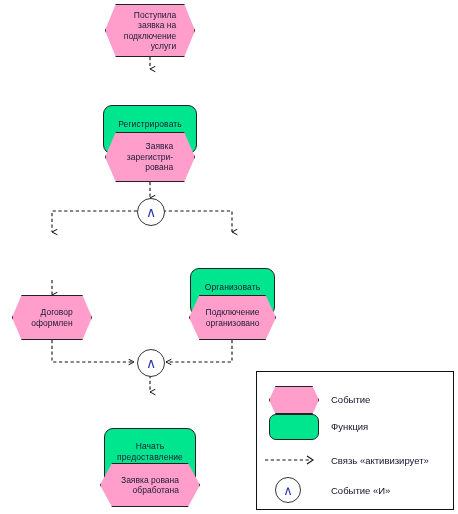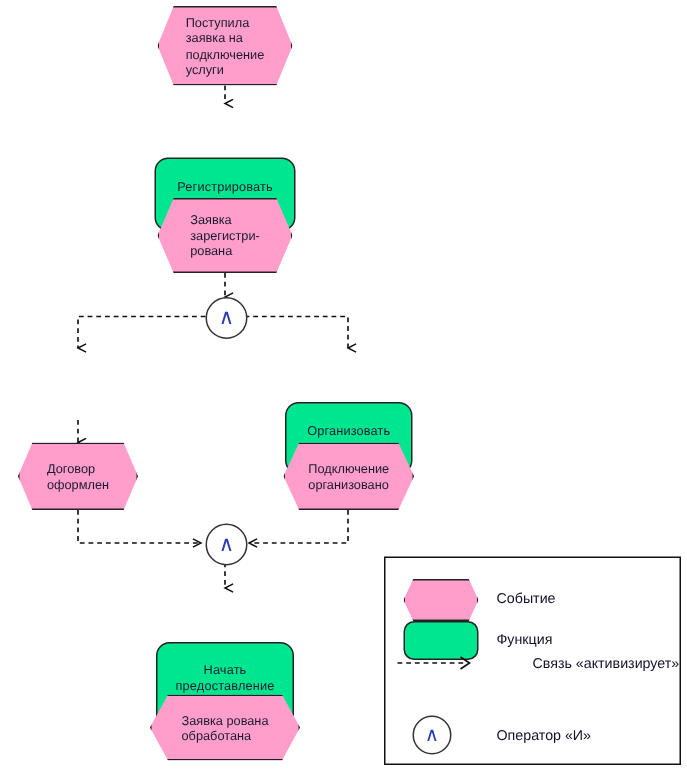--- a/index.html
+++ b/index.html
@@ -62,21 +62,21 @@
     height: 100%;
   }
   .event-wrap .evt-text {
     position: absolute;
     left: 0; top: 0;
     width: 100%;
     height: 100%;
     display: flex;
     align-items: center;
     justify-content: center;
-    text-align: left;
+    text-align: right;
     color: #1a1a33;
     font-size: 8.5px;
     line-height: 1.22;
     white-space: pre-line;
     padding: 0 9px;
     box-sizing: border-box;
   }
   .gateway {
     position: absolute;
     width: 26px;
@@ -272,34 +272,34 @@
       <div class="legend-label">Событие</div>
     </div>
 
     <div class="legend-row" style="top:37px;">
       <div class="legend-sym">
         <div class="leg-func"></div>
       </div>
       <div class="legend-label">Функция</div>
     </div>
 
-    <div class="legend-row" style="top:53px;gap:24px;">
+    <div class="legend-row" style="top:71px;">
       <div class="legend-sym">
         <svg class="leg-arrow" viewBox="0 0 64 18" xmlns="http://www.w3.org/2000/svg">
           <line x1="2" y1="9" x2="46" y2="9" stroke="#111111" stroke-width="1.1" stroke-dasharray="3.2,2.6"></line>
           <path d="M44,5 L50,9 L44,13" fill="none" stroke="#111111" stroke-width="1.1"></path>
         </svg>
       </div>
       <div class="legend-label">Связь «активизирует»</div>
     </div>
 
     <div class="legend-row" style="top:101px;">
       <div class="legend-sym">
         <div class="leg-gate">
           <span class="glyph">∧</span>
         </div>
       </div>
-      <div class="legend-label">Оператор «И»</div>
+      <div class="legend-label">Событие «И»</div>
     </div>
 
   </div>
 
 </div>
 
 </body></html>

